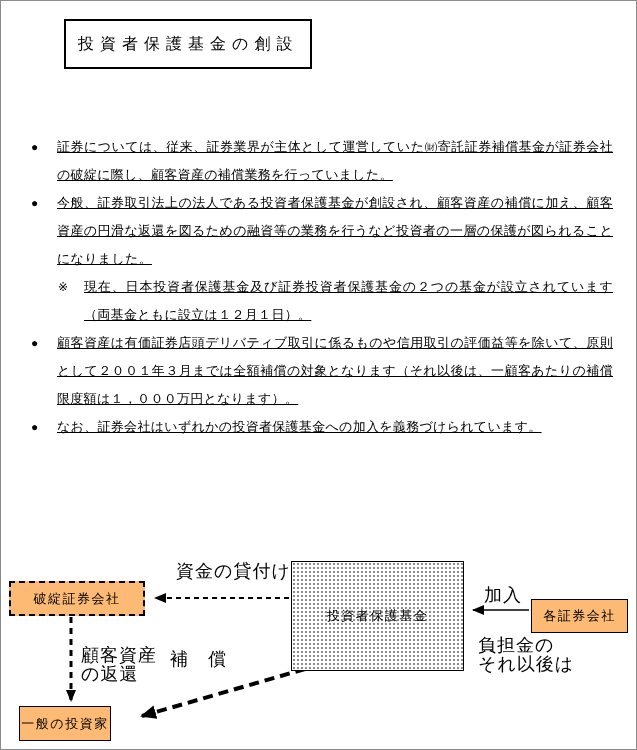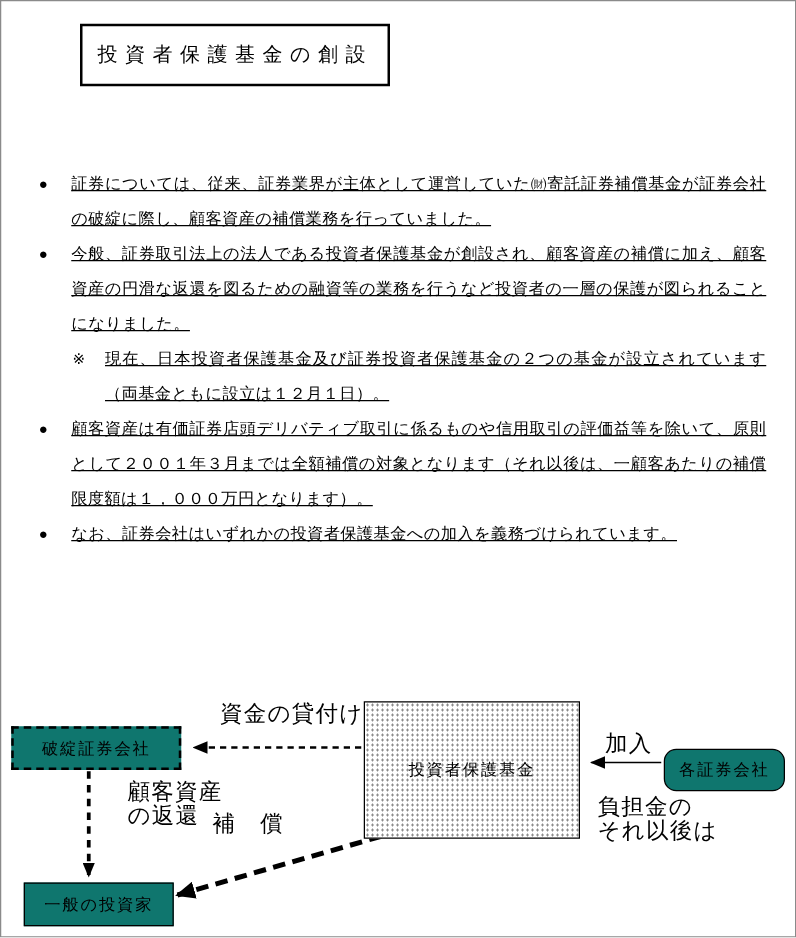--- a/index.html
+++ b/index.html
@@ -61,56 +61,56 @@
   }
   .diagram svg {
     position: absolute;
     left: 0;
     top: 0;
   }
   .dbox {
     position: absolute;
     box-sizing: border-box;
     border: 1px solid #000;
-    background: #0f766e;
+    background: #fdba74;
     display: flex;
     align-items: center;
     justify-content: center;
     font-size: 13px;
     letter-spacing: 1.5px;
     white-space: nowrap;
   }
   .dbox.failed {
     left: 8px; top: 25px; width: 136px; height: 35px;
     border: 2px dashed #000;
   }
   .dbox.fund {
     left: 290px; top: 5px; width: 173px; height: 110px;
     border: 1px solid #000;
     background-color: #fff;
     background-image: radial-gradient(circle, #8c8c8c 0.9px, transparent 1.05px);
     background-size: 4px 4px;
   }
   .dbox.each {
-    left: 530px; top: 43px; width: 97px; height: 34px; border-radius: 10px;
+    left: 530px; top: 43px; width: 97px; height: 34px;
   }
   .dbox.investor {
-    left: 18px; top: 150px; width: 120px; height: 35px;
+    left: 18px; top: 150px; width: 92px; height: 35px;
   }
   .dlabel {
     position: absolute;
     font-size: 18px;
     line-height: 19px;
     letter-spacing: 1px;
     white-space: nowrap;
   }
   .lbl-lending      { left: 175px; top: 6px;  }
   .lbl-join         { left: 483px; top: 30px; }
   .lbl-contribution { left: 477px; top: 80px; }
-  .lbl-return       { left: 80px;  top: 68px; margin-left: 21px; }
+  .lbl-return       { left: 80px;  top: 90px; }
   .lbl-compensation { left: 169px; top: 94px; text-align: right; }
 </style>
 </head>
 <body>
 
 <div class="page">
 
   <div class="title-box">
     <span>投資者保護基金の創設</span>
   </div>

